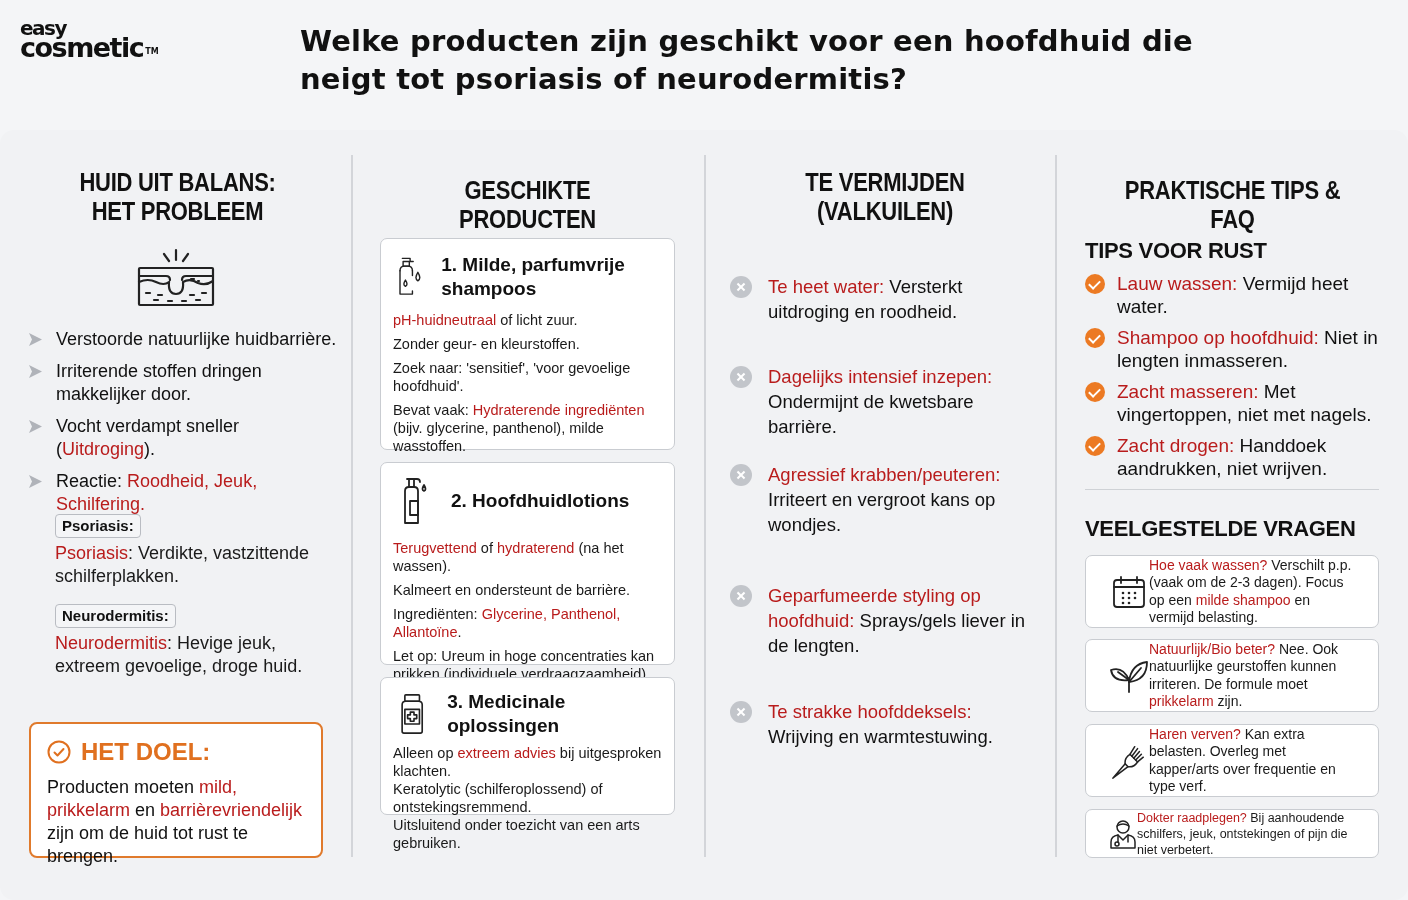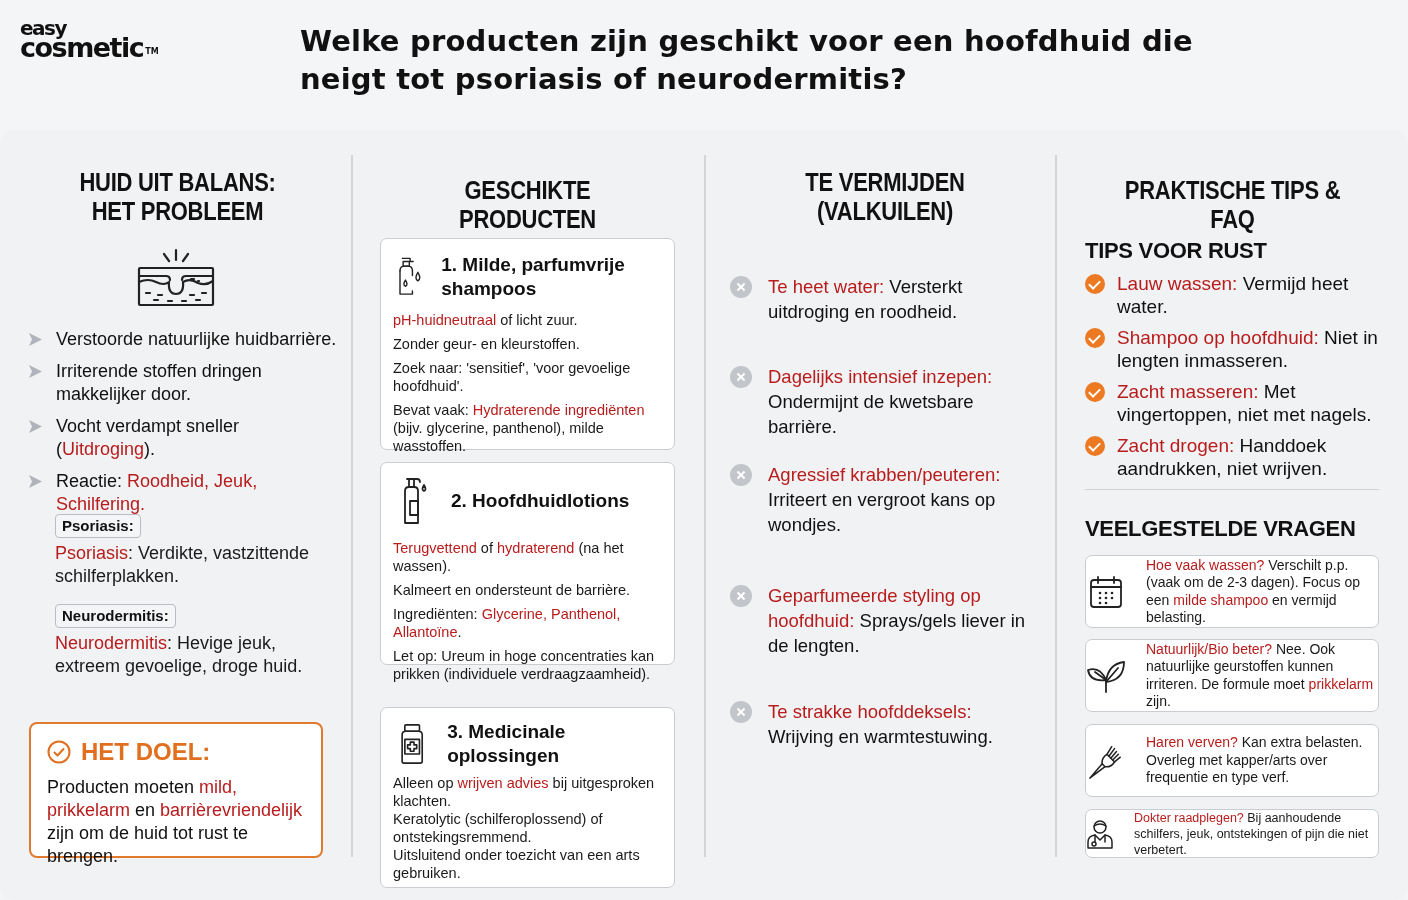--- a/index.html
+++ b/index.html
@@ -91,21 +91,21 @@
   .tips li { display: flex; gap: 12px; margin-bottom: 8px; font-size: 19px; line-height: 23px; }
   .tips .ck { flex: none; width: 20px; height: 20px; border-radius: 50%; background: #ec7a23; position: relative; margin-top: 2px; }
   .tips .ck::after {
     content: ""; position: absolute; left: 6px; top: 4px; width: 5px; height: 9px;
     border: solid #fff; border-width: 0 2px 2px 0; transform: rotate(45deg);
   }
   .hr { position: absolute; left: 0; top: 321px; width: 294px; height: 1px; background: #cfd2d6; }
   .faq {
     position: absolute; left: 0; width: 294px; background: #fff;
     border: 1.5px solid #c9ccd1; border-radius: 7px;
-    display: flex; align-items: center; gap: 20px; padding: 8px 0;
+    display: flex; align-items: center; gap: 0; padding: 8px 23px;
   }
   .faq .fi { flex: none; width: 40px; display: flex; justify-content: center; }
   .faq .ft { font-size: 14px; line-height: 17.5px; color: #1a1a1a; }
   .faq.small .ft { font-size: 12.5px; line-height: 16px; }
 </style>
 </head>
 <body>
 
 <div class="logo">
   <span class="l1">easy</span>
@@ -223,31 +223,31 @@
         <path d="M31 10 Q28 15 31 16 Q34 15 31 10 Z"></path>
       </svg>
       <div class="ttl">2. Hoofdhuidlotions</div>
     </div>
     <p><b>Terugvettend</b><span> of </span><b>hydraterend</b><span> (na het wassen).</span></p>
     <p>Kalmeert en ondersteunt de barrière.</p>
     <p><span>Ingrediënten: </span><b>Glycerine, Panthenol, Allantoïne</b><span>.</span></p>
     <p class="tight">Let op: Ureum in hoge concentraties kan prikken (individuele verdraagzaamheid).</p>
   </div>
 
-  <div class="card" style="top:539px; height:181px">
+  <div class="card" style="top:509px; height:138px">
     <div class="card-head" style="margin-bottom:6px">
       <svg width="44" height="46" viewBox="0 0 44 46" fill="none" stroke="#222" stroke-width="1.8" stroke-linecap="round" stroke-linejoin="round">
         <rect x="13" y="2" width="16" height="7" rx="1"></rect>
         <path d="M10 13 Q10 9 14 9 H28 Q32 9 32 13 V42 Q32 44 30 44 H12 Q10 44 10 42 Z"></path>
         <rect x="13" y="18" width="16" height="16"></rect>
         <path d="M19 21 H23 V24 H26 V28 H23 V31 H19 V28 H16 V24 H19 Z"></path>
       </svg>
       <div class="ttl">3. Medicinale oplossingen</div>
     </div>
-    <p class="tight"><span>Alleen op </span><b>wrijven advies</b><span> bij uitgesproken klachten.</span></p>
+    <p class="tight"><span>Alleen op </span><b>extreem advies</b><span> bij uitgesproken klachten.</span></p>
     <p class="tight">Keratolytic (schilferoplossend) of ontstekingsremmend.</p>
     <p class="tight">Uitsluitend onder toezicht van een arts gebruiken.</p>
   </div>
 </section>
 
 <section class="col c3">
   <div class="col-title">
     <div>TE VERMIJDEN</div>
     <div>(VALKUILEN)</div>
   </div>

